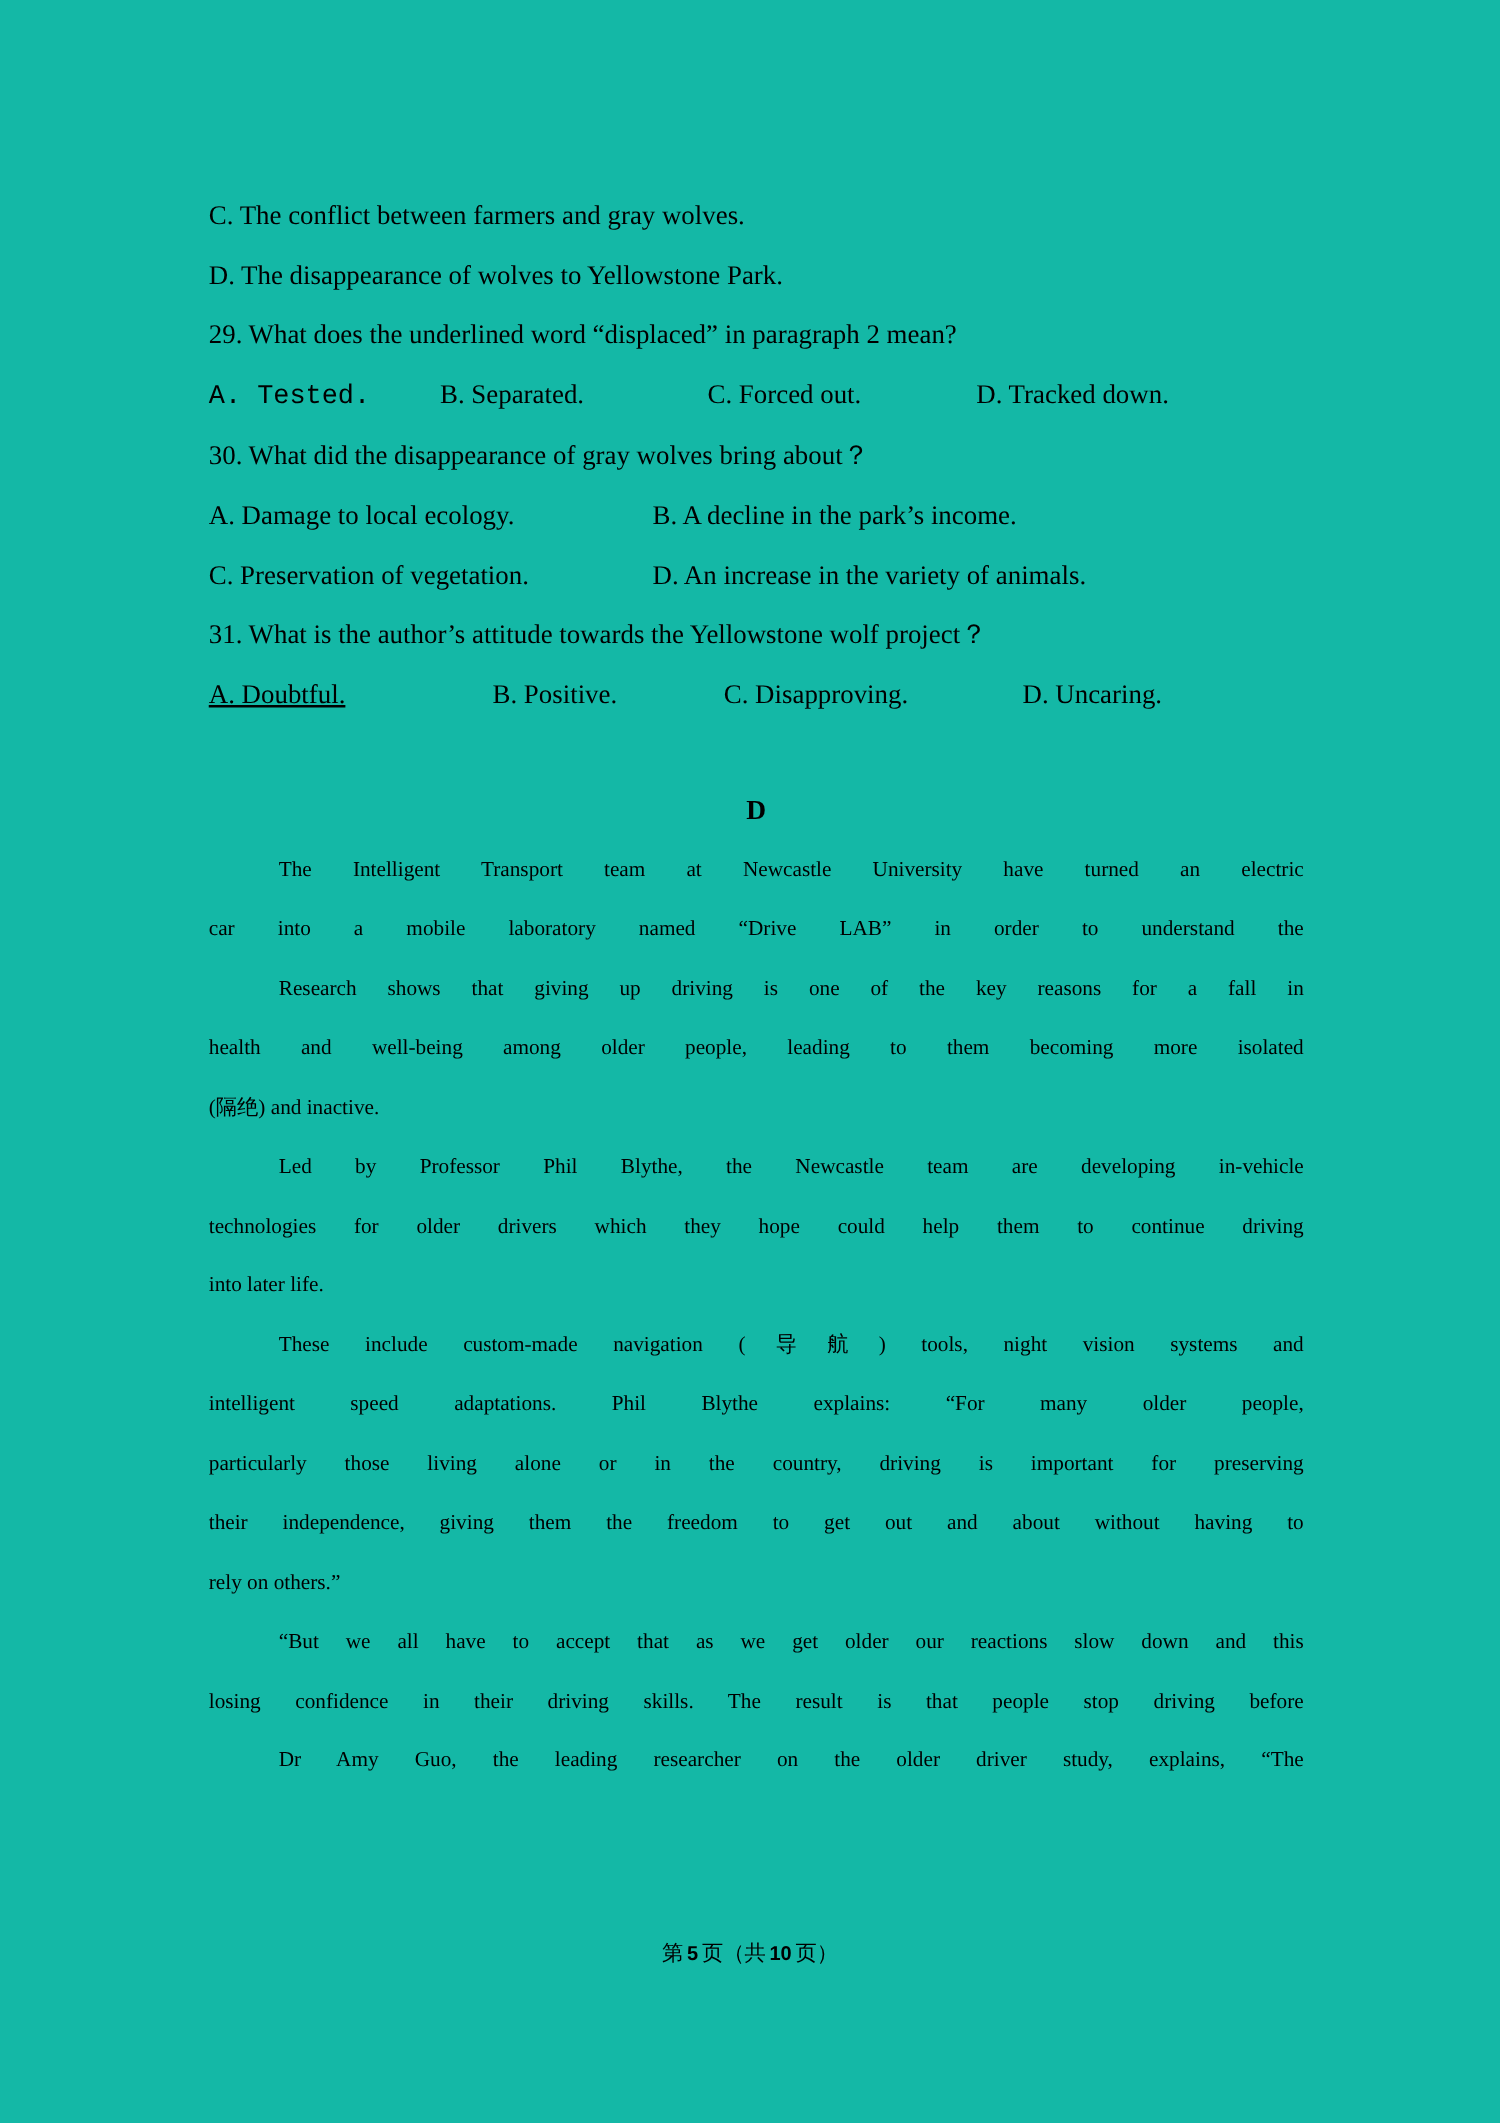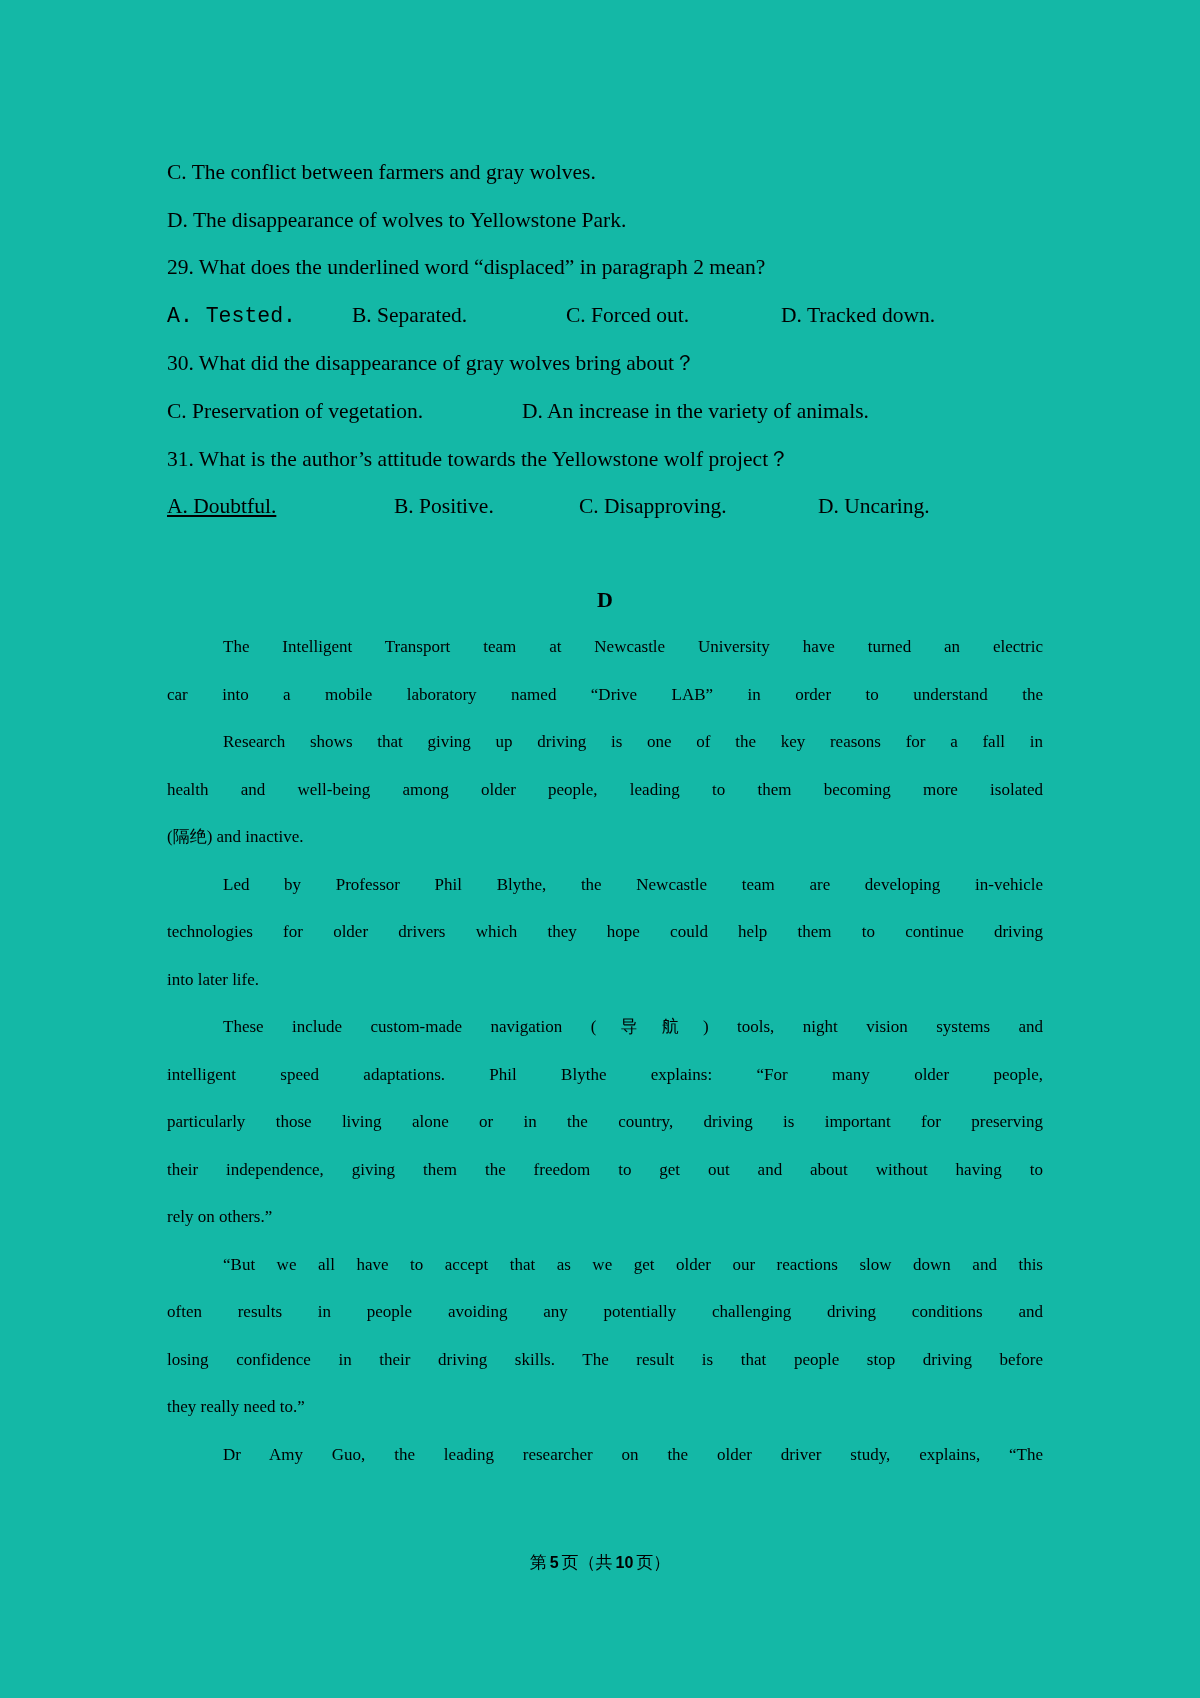--- a/index.html
+++ b/index.html
@@ -91,20 +91,23 @@
       <div class="qline">C. The conflict between farmers and gray wolves.</div>
       <div class="qline">D. The disappearance of wolves to Yellowstone Park.</div>
 
       <div class="qline">29. What does the underlined word “displaced” in paragraph 2 mean?</div>
       <div class="qline">
         <span class="opt w29a">A. Tested.</span><span class="opt w29b">B. Separated.</span><span class="opt w29c">C. Forced out.</span><span class="opt">D. Tracked down.</span>
       </div>
 
       <div class="qline">30. What did the disappearance of gray wolves bring about？</div>
       <div class="qline">
+        <span class="opt w30">A. Damage to local ecology.</span><span class="opt">B. A decline in the park’s income.</span>
+      </div>
+      <div class="qline">
         <span class="opt w30">C. Preservation of vegetation.</span><span class="opt">D. An increase in the variety of animals.</span>
       </div>
 
       <div class="qline">31. What is the author’s attitude towards the Yellowstone wolf project？</div>
       <div class="qline">
         <span class="opt w31a">A. Doubtful.</span><span class="opt w31b">B. Positive.</span><span class="opt w31c">C. Disapproving.</span><span class="opt">D. Uncaring.</span>
       </div>
     </div>
 
     <div class="heading">D</div>
@@ -117,23 +120,21 @@
       <div class="pl">(隔绝) and inactive.</div>
       <div class="pl ind j">Led by Professor Phil Blythe, the Newcastle team are developing in-vehicle</div>
       <div class="pl j">technologies for older drivers which they hope could help them to continue driving</div>
       <div class="pl">into later life.</div>
       <div class="pl ind j">These include custom-made navigation (导航) tools, night vision systems and</div>
       <div class="pl j">intelligent speed adaptations. Phil Blythe explains: “For many older people,</div>
       <div class="pl j">particularly those living alone or in the country, driving is important for preserving</div>
       <div class="pl j">their independence, giving them the freedom to get out and about without having to</div>
       <div class="pl">rely on others.”</div>
       <div class="pl ind j">“But we all have to accept that as we get older our reactions slow down and this</div>
-      <div class="pl j">often results in people avoiding any potentially challenging driving conditions and</div>
       <div class="pl j">losing confidence in their driving skills. The result is that people stop driving before</div>
-      <div class="pl">they really need to.”</div>
       <div class="pl ind j">Dr Amy Guo, the leading researcher on the older driver study, explains, “The</div>
     </div>
 
   </div>
 
   <div class="footer">
     <span>第</span><span class="num">5</span><span>页（共</span><span class="num">10</span><span>页）</span>
   </div>
 </div>
 

